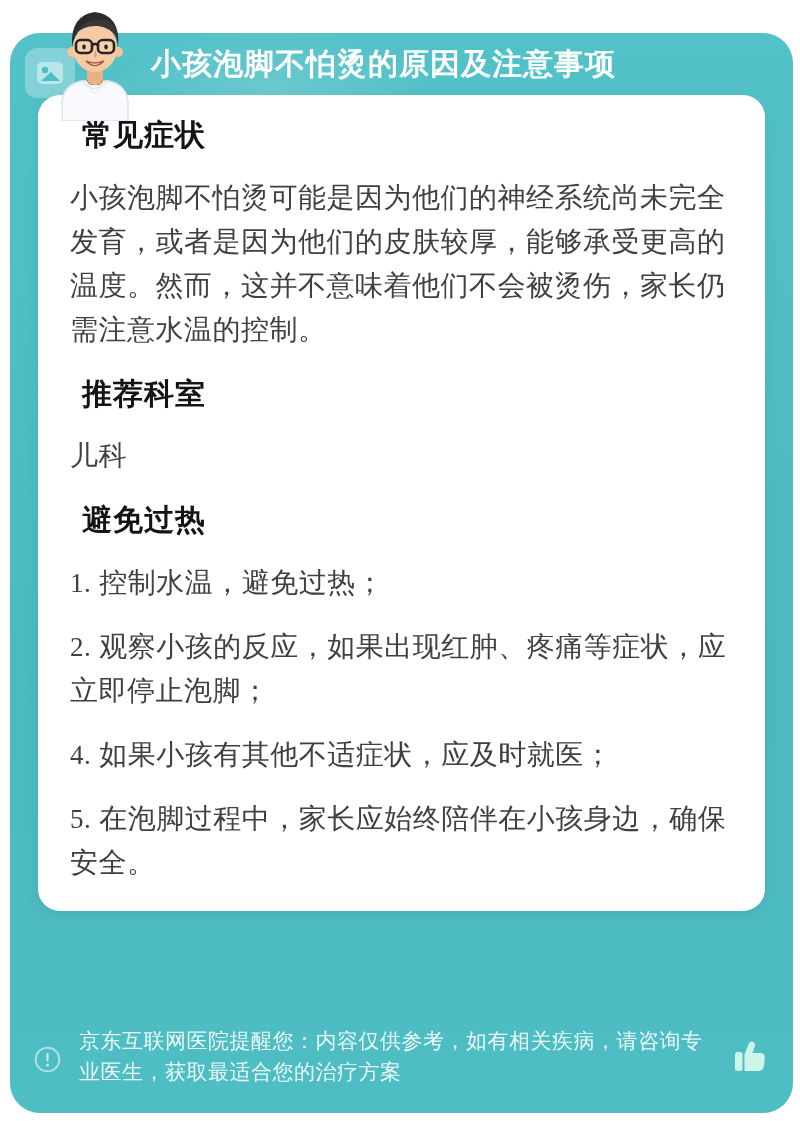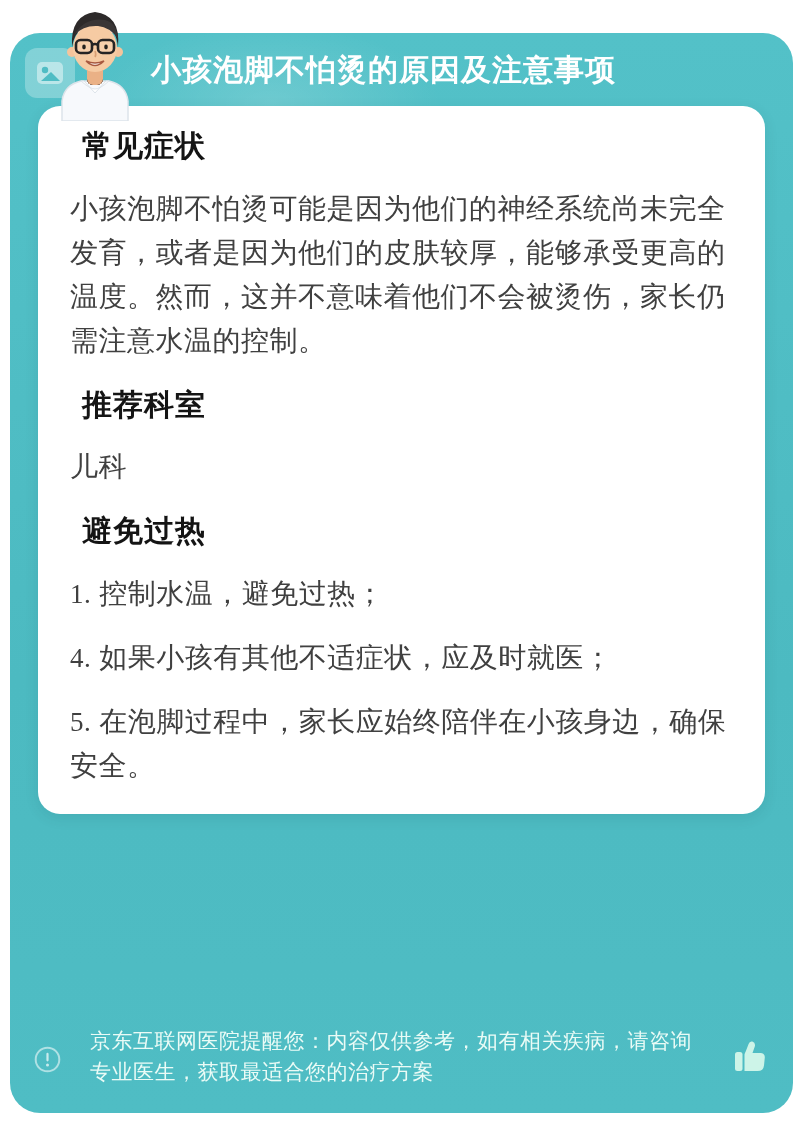--- a/index.html
+++ b/index.html
@@ -10,21 +10,21 @@
   .panel{
     position:absolute;left:10px;top:33px;width:783px;height:1080px;
     background:linear-gradient(180deg,#53c1c8 0%,#4cbac1 60%,#4fbdc4 100%);
     border-radius:30px;
   }
   .panel::before{
     content:"";position:absolute;left:90px;top:-10px;width:340px;height:160px;
     background:radial-gradient(closest-side,rgba(255,255,255,0.16),rgba(255,255,255,0));
     pointer-events:none;
   }
-  .header{position:relative;height:73px;}
+  .header{position:relative;height:62px;}
   .photo-icon{
     position:absolute;left:15px;top:15px;width:50px;height:50px;
     background:rgba(255,255,255,0.28);border-radius:12px;
     display:flex;align-items:center;justify-content:center;
   }
   .avatar{position:absolute;left:40px;top:-26px;width:90px;height:114px;z-index:3;}
   .title{
     position:absolute;left:141px;top:50%;transform:translateY(-50%);
     margin:0;color:#ffffff;font-size:30px;font-weight:700;letter-spacing:1px;
     white-space:nowrap;
@@ -39,21 +39,21 @@
     font-weight:700;letter-spacing:1px;
   }
   .card h2:first-child{margin-top:2px;}
   .card p{
     font-size:28px;line-height:44px;margin:20px 0 0;color:#404040;
     letter-spacing:0.5px;
   }
   .num{font-family:"Liberation Serif",serif;font-size:27px;margin-right:8px;}
   .footer{
     position:absolute;left:0;bottom:0;width:100%;height:104px;
-    display:flex;align-items:center;gap:29px;
+    display:flex;align-items:center;gap:18px;
     padding:0 26px 10px 24px;box-sizing:border-box;
   }
   .alert-badge{flex:0 0 auto;width:27px;height:27px;margin-top:6px;}
   .notice{
     flex:1;margin:0;color:#eafbf6;font-size:21px;line-height:31px;
     letter-spacing:0.5px;
   }
   .thumb{flex:0 0 auto;width:34px;height:38px;margin-top:4px;cursor:pointer;}
 </style>
 </head>
@@ -107,20 +107,21 @@
   <div class="card">
     <h2>常见症状</h2>
     <p>小孩泡脚不怕烫可能是因为他们的神经系统尚未完全发育，或者是因为他们的皮肤较厚，能够承受更高的温度。然而，这并不意味着他们不会被烫伤，家长仍需注意水温的控制。</p>
 
     <h2>推荐科室</h2>
     <p>儿科</p>
 
     <h2>避免过热</h2>
 
     <p><span class="num">1.</span><span>控制水温，避免过热；</span></p>
+    <p><span class="num">2.</span><span>观察小孩的反应，如果出现红肿、疼痛等症状，应立即停止泡脚；</span></p>
     <p><span class="num">4.</span><span>如果小孩有其他不适症状，应及时就医；</span></p>
     <p><span class="num">5.</span><span>在泡脚过程中，家长应始终陪伴在小孩身边，确保安全。</span></p>
   </div>
 
   <div class="footer">
     <svg class="alert-badge" viewBox="0 0 27 27">
       <circle cx="13.5" cy="13.5" r="11.8" fill="none" stroke="rgba(255,255,255,0.55)" stroke-width="2"></circle>
       <rect x="12.4" y="6.8" width="2.2" height="8.6" rx="1.1" fill="rgba(255,255,255,0.7)"></rect>
       <circle cx="13.5" cy="19" r="1.5" fill="rgba(255,255,255,0.7)"></circle>
     </svg>

